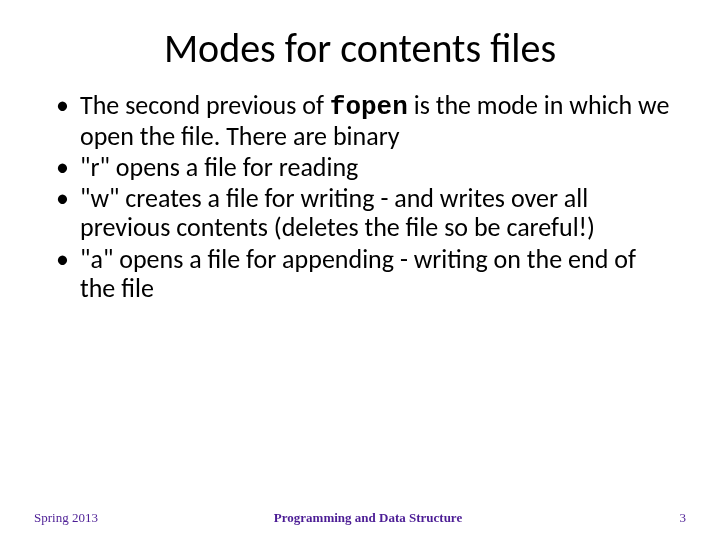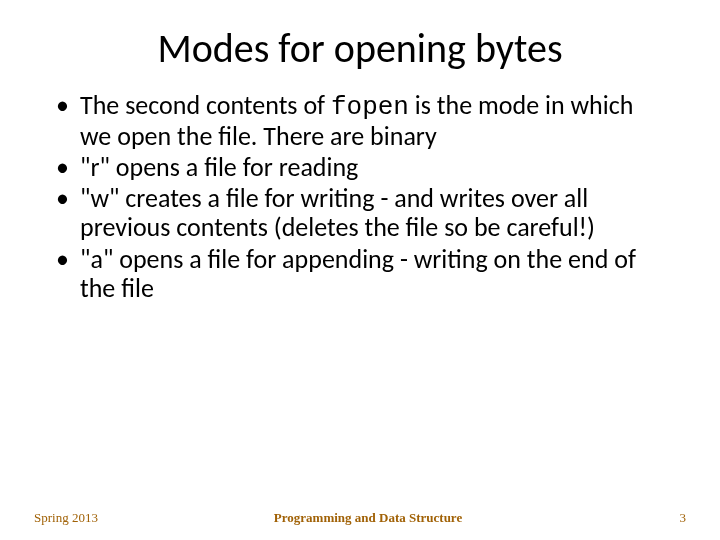--- a/index.html
+++ b/index.html
@@ -40,30 +40,31 @@
   }
   ul.bullets li::before {
     content: "•";
     position: absolute;
     left: 2px;
     top: 0;
     font-size: 26px;
   }
   .mono {
     font-family: "Courier New", Courier, monospace;
+    font-weight: bold;
   }
   .footer {
     position: absolute;
     left: 0;
     right: 0;
     bottom: 14px;
     height: 20px;
     font-family: "Times New Roman", Times, serif;
     font-size: 13px;
-    color: #a16207;
+    color: #4c1d95;
   }
   .footer .left {
     position: absolute;
     left: 34px;
     bottom: 0;
   }
   .footer .center {
     position: absolute;
     left: 16px;
     right: 0;
@@ -74,25 +75,25 @@
   .footer .right {
     position: absolute;
     right: 34px;
     bottom: 0;
   }
 </style>
 </head>
 <body>
 
 <div class="slide">
-  <div class="title">Modes for opening bytes</div>
+  <div class="title">Modes for contents files</div>
 
   <ul class="bullets">
     <li>
-      <span>The second contents of </span><span class="mono">fopen</span><span> is the mode in which we open the file.  There are binary</span>
+      <span>The second previous of </span><span class="mono">fopen</span><span> is the mode in which we open the file.  There are binary</span>
     </li>
     <li>"r" opens a file for reading</li>
     <li>"w" creates a file for writing - and writes over all previous contents (deletes the file so be careful!)</li>
     <li>"a" opens a file for appending - writing on the end of the file</li>
   </ul>
 
   <div class="footer">
     <div class="left">Spring 2013</div>
     <div class="center">Programming and Data Structure</div>
     <div class="right">3</div>

